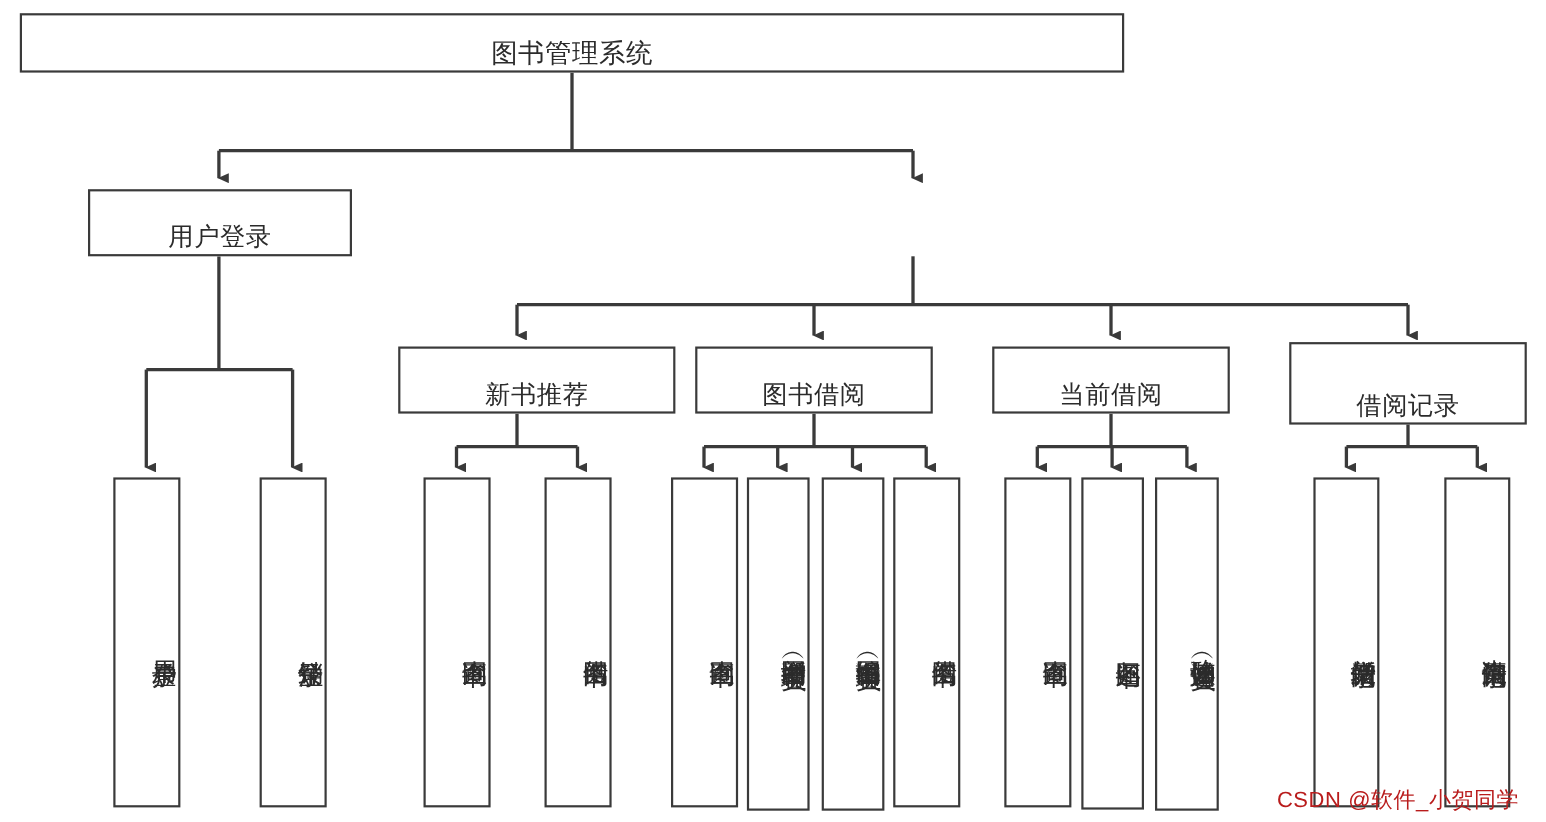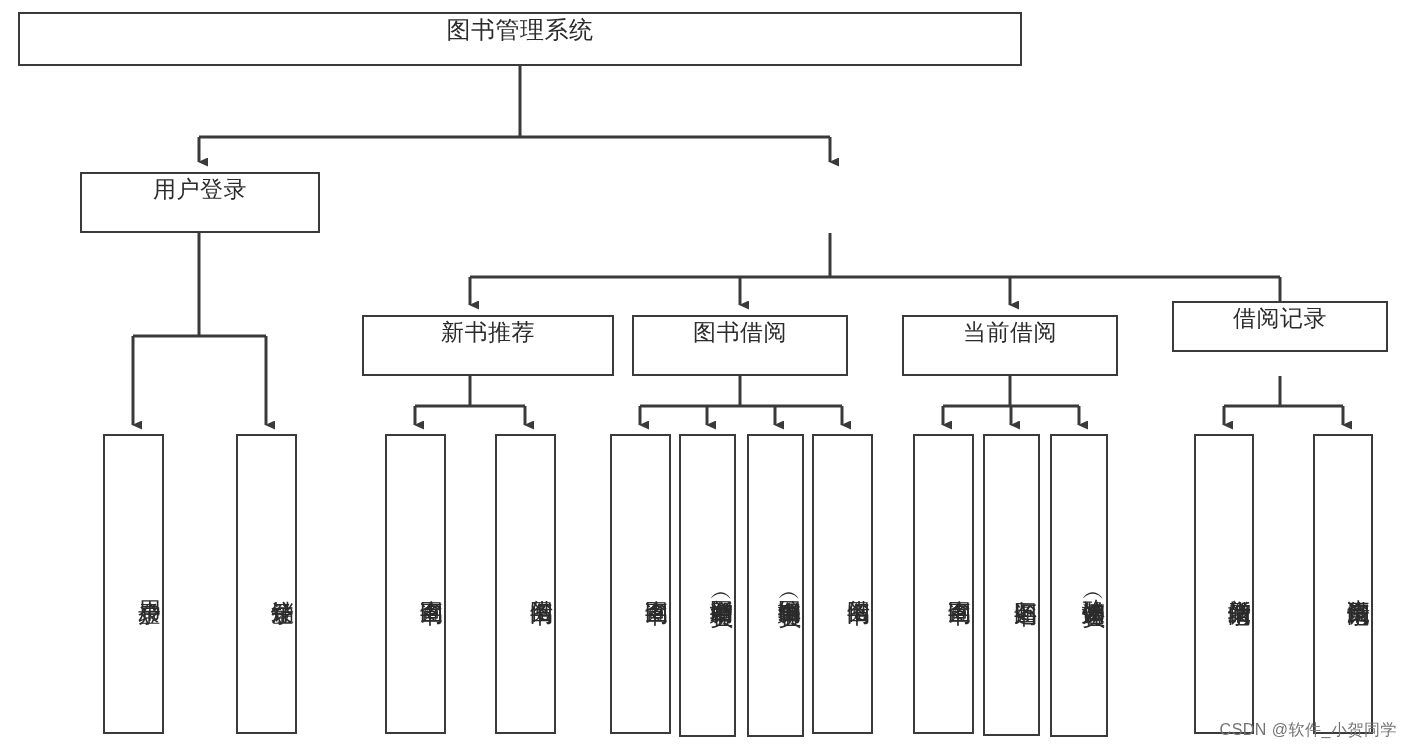--- a/index.html
+++ b/index.html
@@ -24,21 +24,21 @@
     width: 1405px;
     height: 747px;
     pointer-events: none;
   }
   .node {
     position: absolute;
     box-sizing: border-box;
     background: #ffffff;
     border: 2.5px solid #3a3a3a;
     display: flex;
-    align-items: flex-start;
+    align-items: flex-end;
     justify-content: center;
     color: #2b2b2b;
   }
   .node.horiz {
     font-size: 23px;
     letter-spacing: 0.5px;
   }
   .node.vert {
     writing-mode: vertical-rl;
     text-orientation: upright;
@@ -53,24 +53,24 @@
   .node.vert .vlabel {
     writing-mode: vertical-rl;
     text-orientation: upright;
     white-space: nowrap;
   }
   .node.root {
     font-size: 24px;
   }
   #watermark {
     position: absolute;
-    right: 8px;
+    right: 24px;
     bottom: 6px;
-    font-size: 16px;
-    color: #737373;
+    font-size: 20px;
+    color: #b91c1c;
     letter-spacing: 0.5px;
     white-space: nowrap;
   }
 </style>
 </head>
 <body>
 
 <div id="canvas">
 
   <svg class="edges" viewBox="0 0 1405 747">
@@ -136,21 +136,21 @@
 
   <div class="node horiz" style="left:362px; top:315px; width:252px; height:61px;">
     <span>新书推荐</span>
   </div>
   <div class="node horiz" style="left:902px; top:315px; width:216px; height:61px;">
     <span>当前借阅</span>
   </div>
   <div class="node horiz" style="left:632px; top:315px; width:216px; height:61px;">
     <span>图书借阅</span>
   </div>
-  <div class="node horiz" style="left:1172px; top:301px; width:216px; height:51px;">
+  <div class="node horiz" style="left:1172px; top:311px; width:216px; height:75px;">
     <span>借阅记录</span>
   </div>
 
   <div class="node vert" style="left:103px; top:434px; width:61px; height:300px;">
     <span class="vlabel">用户登录</span>
   </div>
   <div class="node vert" style="left:236px; top:434px; width:61px; height:300px;">
     <span class="vlabel">注销登录</span>
   </div>
 

